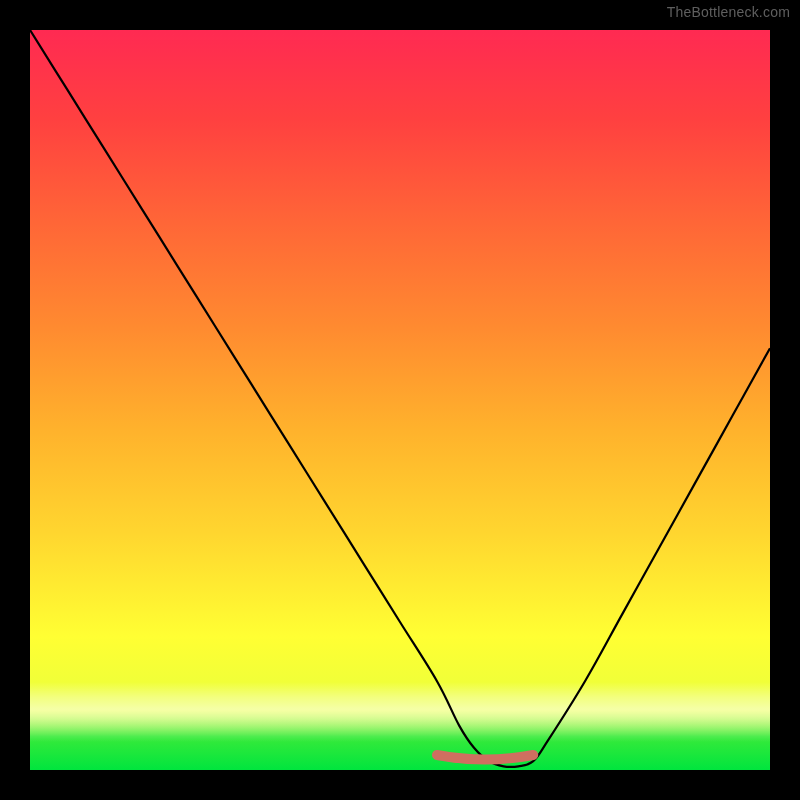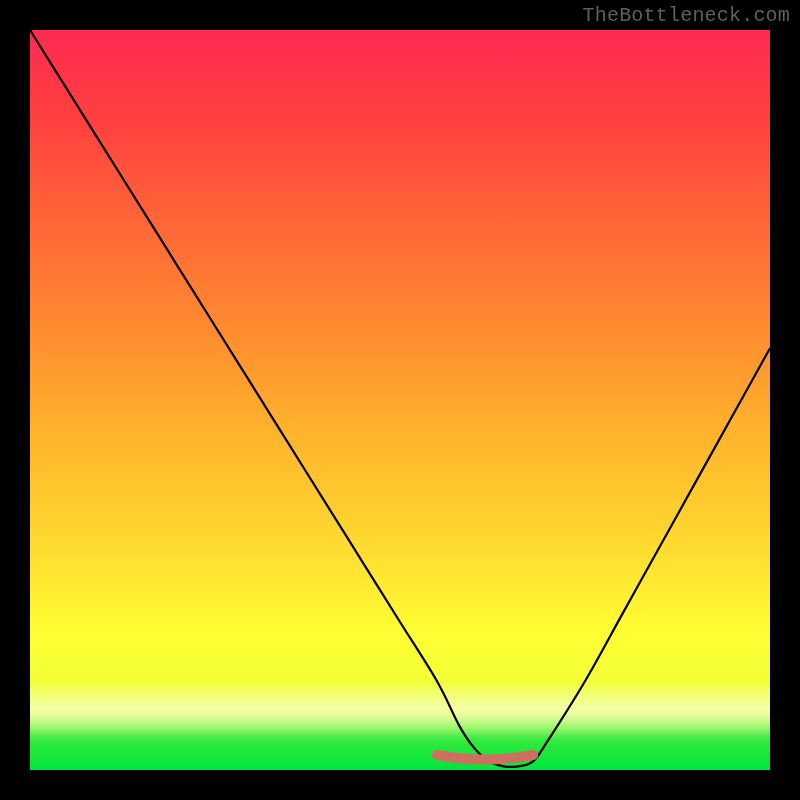--- a/index.html
+++ b/index.html
@@ -15,25 +15,24 @@
     position: relative;
     width: 800px;
     height: 800px;
     background: #000;
   }
   .watermark {
     position: absolute;
     top: 4px;
     right: 10px;
     color: #5f5f5f;
-    font-size: 20px;
+    font-size: 14px;
     font-weight: 500;
     letter-spacing: 0.2px;
     z-index: 3;
-    font-family: Liberation Mono, monospace;
   }
   .plot-area {
     position: absolute;
     left: 30px;
     top: 30px;
     width: 740px;
     height: 740px;
     z-index: 1;
   }
   

